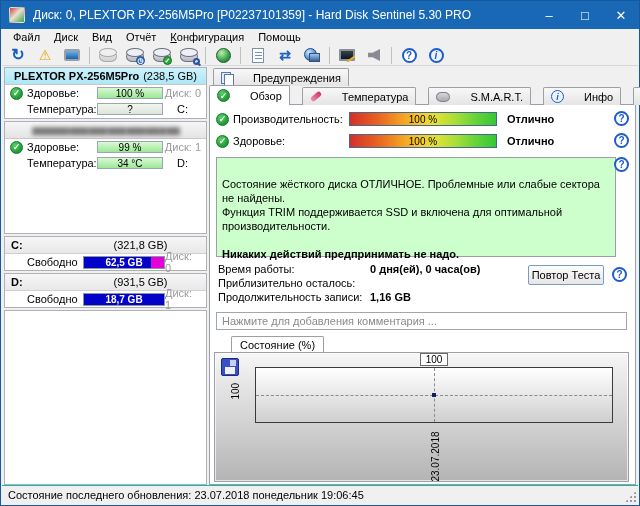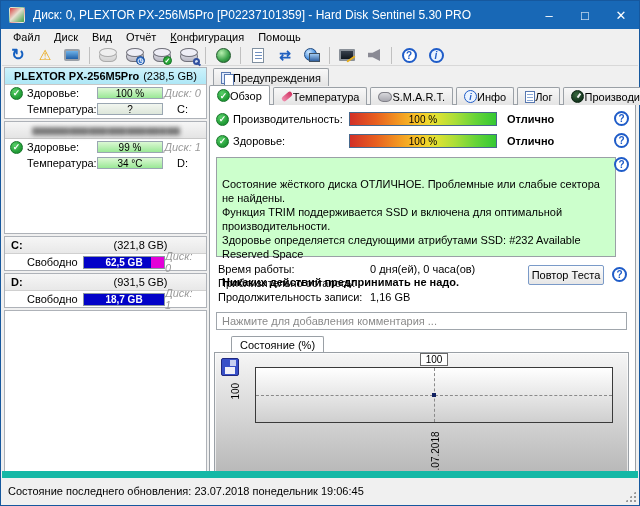--- a/index.html
+++ b/index.html
@@ -56,37 +56,37 @@
   .disk-hdr { height:17px; display:flex; align-items:center; justify-content:center; gap:4px; background:linear-gradient(#f6f6f6,#e4e4e4); border-bottom:1px solid #c8c8c8; font-size:11px; }
   .disk-hdr.selected { background:linear-gradient(#cdf2fb,#aee7f6); }
   .disk-hdr b { font-weight:bold; }
   .d-row { height:16px; display:flex; align-items:center; padding:0 5px; }
   .chk { width:13px; height:13px; border-radius:50%; background:radial-gradient(circle at 35% 30%, #58d068, #1f9934 70%); border:1px solid #17742a; color:#fff; font-size:9px; font-weight:bold; display:flex; align-items:center; justify-content:center; margin-right:4px; flex:none; }
   .d-label { width:70px; flex:none; }
   .d-label.noicon { margin-left:17px; width:70px; }
   .mini-bar { width:66px; height:12px; border:1px solid #9aa6b2; text-align:center; font-size:10px; line-height:11px; flex:none; }
   .bar-green { background:linear-gradient(#dcf8d4,#9ae896); }
   .bar-unknown { background:linear-gradient(#f2f6f0,#dde6da); }
-  .d-right { margin-left:auto; color:#9a9a9a; font-style:italic; }
+  .d-right { margin-left:auto; color:#9a9a9a; }
   .d-letter { margin-left:14px; }
   .blurred-name { filter:blur(2px); color:#7a7a7a; font-size:9px; letter-spacing:-1px; }
   .part-hdr { height:17px; display:flex; align-items:center; background:linear-gradient(#f6f6f6,#e8e8e8); border-bottom:1px solid #d0d0d0; padding:0 6px; }
   .part-hdr b { width:70px; }
   .part-size { flex:1; text-align:center; }
   .free-bar { width:82px; height:13px; border:1px solid #8a96a2; display:flex; flex:none; position:relative; background:#0202c8; }
   .free-fill { height:100%; background:#0202c8; }
   .free-extra { height:100%; background:#e400d8; margin-left:auto; }
   .free-text { position:absolute; inset:0; color:#fff; font-weight:bold; font-size:10px; text-align:center; line-height:12px; }
   .filler { flex:1; }
 
   
   .rightside { position:absolute; left:207px; right:2px; top:0; bottom:2px; }
   .tabs-top { position:absolute; left:4px; top:0; height:19px; display:flex; align-items:flex-end; }
   .tabs-main { position:absolute; left:0; top:18px; height:20px; right:0; display:flex; align-items:flex-end; z-index:3; }
-  .tab { display:inline-flex; align-items:center; gap:0; padding:0 7px; height:18px; border:1px solid #9aa0a6; border-bottom:none; border-radius:2px 2px 0 0; background:linear-gradient(#f8f8f8,#e4e4e4); margin-right:3px; white-space:nowrap; }
+  .tab { display:inline-flex; align-items:center; gap:20px; padding:0 7px; height:18px; border:1px solid #9aa0a6; border-bottom:none; border-radius:2px 2px 0 0; background:linear-gradient(#f8f8f8,#e4e4e4); margin-right:12px; white-space:nowrap; }
   .tab.active { background:#fff; height:20px; z-index:4; }
   .content { position:absolute; left:0; top:37px; right:0; bottom:0; background:#fff; border:1px solid #9aa0a6; }
   .ico-pages { width:12px; height:12px; position:relative; flex:none; }
   .ico-pages::before { content:""; position:absolute; left:0; top:0; width:8px; height:10px; background:#dfeafc; border:1px solid #5878b0; }
   .ico-pages::after { content:""; position:absolute; left:3px; top:2px; width:8px; height:10px; background:#fff; border:1px solid #5878b0; }
   .ico-thermo { width:12px; height:5px; border-radius:3px; background:linear-gradient(90deg,#f090b0,#d03060); transform:rotate(-40deg); flex:none; }
   .ico-smart { width:14px; height:10px; background:linear-gradient(#d8d8dc,#a8a8b0); border:1px solid #808088; border-radius:45%/60%; flex:none; }
   .ico-info-tab { width:13px; height:13px; border-radius:50%; border:1.5px solid #1f5cc8; color:#1f5cc8; background:#eaf3ff; font-weight:bold; font-size:9px; font-style:italic; display:flex; align-items:center; justify-content:center; flex:none; }
   .ico-log { width:10px; height:12px; background:#fff; border:1px solid #5878b0; position:relative; flex:none; }
   .ico-log::after { content:""; position:absolute; left:1px; top:2px; width:6px; height:7px; background:repeating-linear-gradient(#88a8d8 0 1px, transparent 1px 3px); }
@@ -98,42 +98,42 @@
   .grad-bar { width:148px; height:14px; border:1px solid #47688c; background:linear-gradient(90deg,#d23028 0%,#e86020 18%,#f39a22 34%,#f8ca28 48%,#e4e232 58%,#aade38 72%,#66d438 86%,#34c834 100%); text-align:center; font-size:10px; line-height:13px; flex:none; }
   .rating { font-weight:bold; margin-left:10px; }
   .help-abs { position:absolute; width:15px; height:15px; }
 
   .greenbox { position:absolute; left:6px; top:52px; width:400px; height:100px; background:#ccffcc; border:1px solid #9aa0a6; padding:19px 5px; line-height:14px; }
   .greenbox .bold-line { font-weight:bold; margin-top:14px; }
 
   .info-rows { position:absolute; left:8px; top:158px; }
   .i-row { height:14px; display:flex; }
   .i-label { width:152px; flex:none; }
-  .i-value { font-weight:normal; }
+  .i-value { font-weight:bold; }
   .retest-btn { position:absolute; left:318px; top:160px; width:76px; height:20px; border:1px solid #7a9ac8; border-radius:2px; background:linear-gradient(#fdfdfd,#e6e6e6); font-size:11px; font-family:"Liberation Sans",sans-serif; display:flex; align-items:center; justify-content:center; }
 
   .comment-input { position:absolute; left:6px; top:207px; right:8px; height:18px; border:1px solid #a0a6ac; padding:0 5px; font-size:11px; font-family:"Liberation Sans",sans-serif; color:#000; background:#fff; }
   .comment-input::placeholder { color:#8a8a8a; opacity:1; }
 
   .chart-tab-row { position:absolute; left:21px; top:231px; height:17px; display:flex; align-items:flex-start; z-index:2; }
   .chart-tab { padding:0 8px; height:16px; line-height:16px; border:1px solid #9aa0a6; border-bottom:none; border-radius:2px 2px 0 0; background:#fff; }
   .chart-panel { position:absolute; left:4px; top:247px; right:6px; height:130px; border:1px solid #9aa0a6; background:linear-gradient(#f6f6f6,#b4b4b4); box-shadow:inset 0 0 0 1px #ffffffaa; }
   .floppy { position:absolute; left:6px; top:5px; width:18px; height:18px; background:#3850c8; border:1px solid #202880; border-radius:2px; }
   .floppy::before { content:""; position:absolute; left:3px; bottom:1px; width:10px; height:7px; background:#f0f0f8; }
   .floppy::after { content:""; position:absolute; right:2px; top:1px; width:6px; height:6px; background:#c8d0f0; }
   .plot { position:absolute; left:40px; top:14px; width:358px; height:56px; border:1px solid #3a3a3a; background:linear-gradient(#ffffff,#cfcfcf); }
   .hdash { position:absolute; left:0; right:0; top:50%; border-top:1px dashed #8a8a8a; }
   .vdash { position:absolute; top:0; bottom:0; left:50%; border-left:1px dashed #8a8a8a; }
   .pt { position:absolute; left:calc(50% - 2px); top:calc(50% - 2px); width:4px; height:4px; background:#102060; }
   .pt-label { position:absolute; left:calc(50% - 14px); top:-15px; width:28px; height:13px; background:#fff; border:1px solid #6a6a6a; text-align:center; font-size:10px; line-height:12px; }
   .ylab { position:absolute; left:14px; top:35px; width:12px; font-size:10px; transform:rotate(-90deg); transform-origin:center; white-space:nowrap; }
   .xlab { position:absolute; left:190px; top:98px; width:60px; font-size:10px; transform:rotate(-90deg); transform-origin:center; white-space:nowrap; text-align:center; }
 
   
-  .statusbar { position:absolute; left:1px; right:1px; bottom:1px; height:33px; background:#f0f0f0; border-top:7px solid #14b8a6; display:flex; align-items:center; padding-left:6px; }
+  .statusbar { position:absolute; left:1px; right:1px; bottom:1px; height:19px; background:#f0f0f0; border-top:1px solid #14b8a6; display:flex; align-items:center; padding-left:6px; }
   .grip { position:absolute; right:1px; bottom:1px; width:13px; height:13px; background-image:radial-gradient(#9a9a9a 1px, transparent 1.4px); background-size:4px 4px; background-position:bottom right; clip-path:polygon(100% 0, 100% 100%, 0 100%); }
 </style>
 </head>
 <body>
 
 <div class="app">
 
   <div class="titlebar">
     <div class="app-icon"></div>
     <div class="title-text">Диск: 0, PLEXTOR PX-256M5Pro [P02237101359]  -  Hard Disk Sentinel 5.30 PRO</div>
@@ -329,21 +329,20 @@
           <span class="chk">✓</span>
           <span class="row-label">Здоровье:</span>
           <span class="grad-bar">100 %</span>
           <span class="rating">Отлично</span>
         </div>
         <div class="round-help help-abs" style="right:6px; top:28px;">?</div>
 
         <div class="greenbox">
           <div>Состояние жёсткого диска ОТЛИЧНОЕ. Проблемные или слабые сектора не найдены.</div>
           <div>Функция TRIM поддерживается SSD и включена для оптимальной производительности.</div>
-          <div>Здоровье определяется следующими атрибутами SSD: #232 Available Reserved Space</div>
           <div class="bold-line">Никаких действий предпринимать не надо.</div>
         </div>
         <div class="round-help help-abs" style="right:6px; top:52px;">?</div>
 
         <div class="info-rows">
           <div class="i-row">
             <span class="i-label">Время работы:</span>
             <span class="i-value">0 дня(ей), 0 часа(ов)</span>
           </div>
           <div class="i-row">

